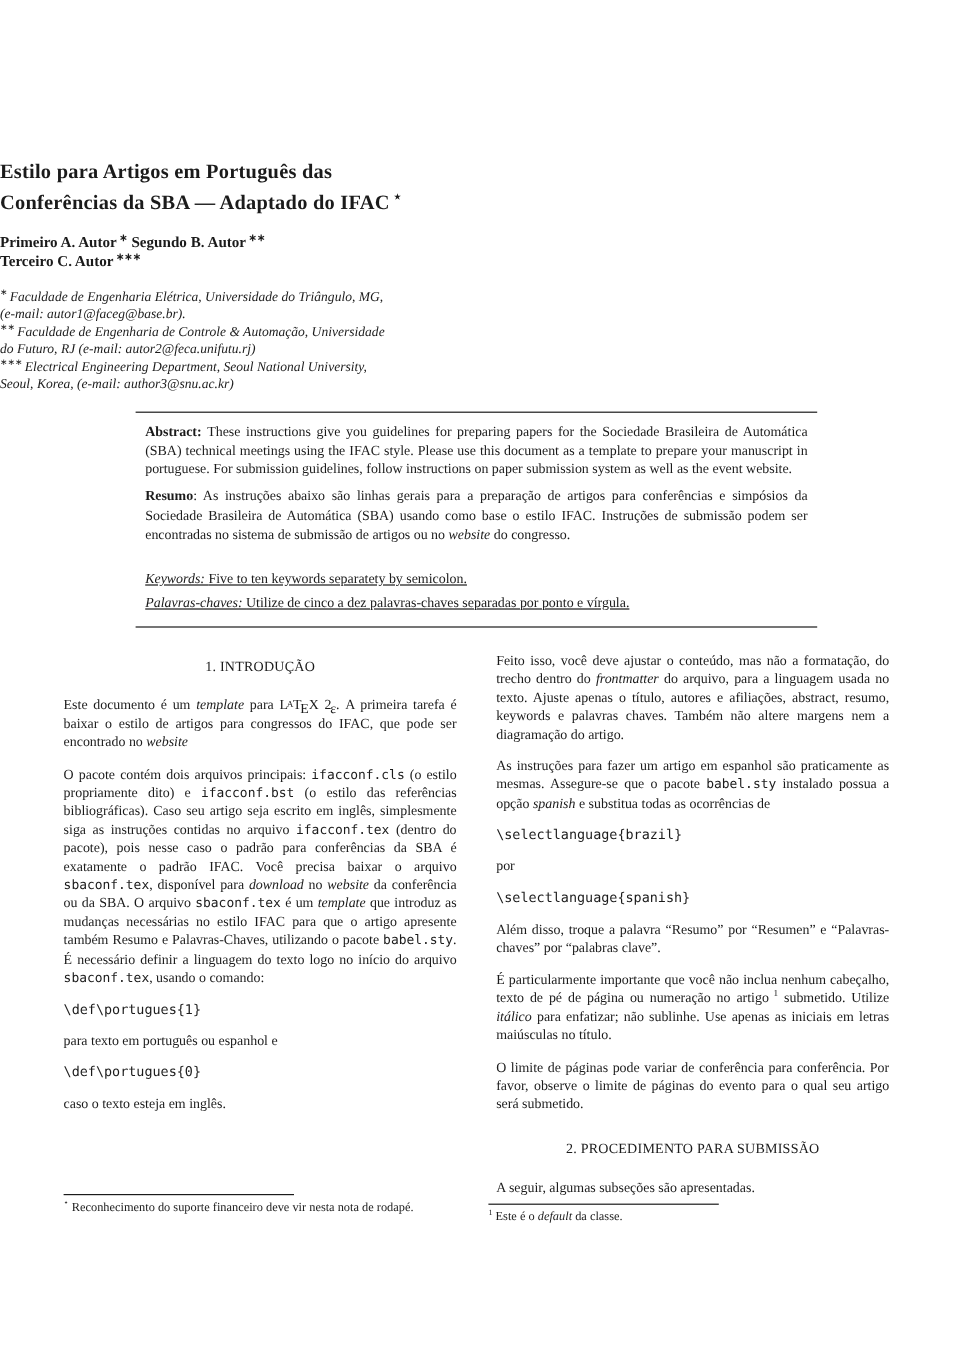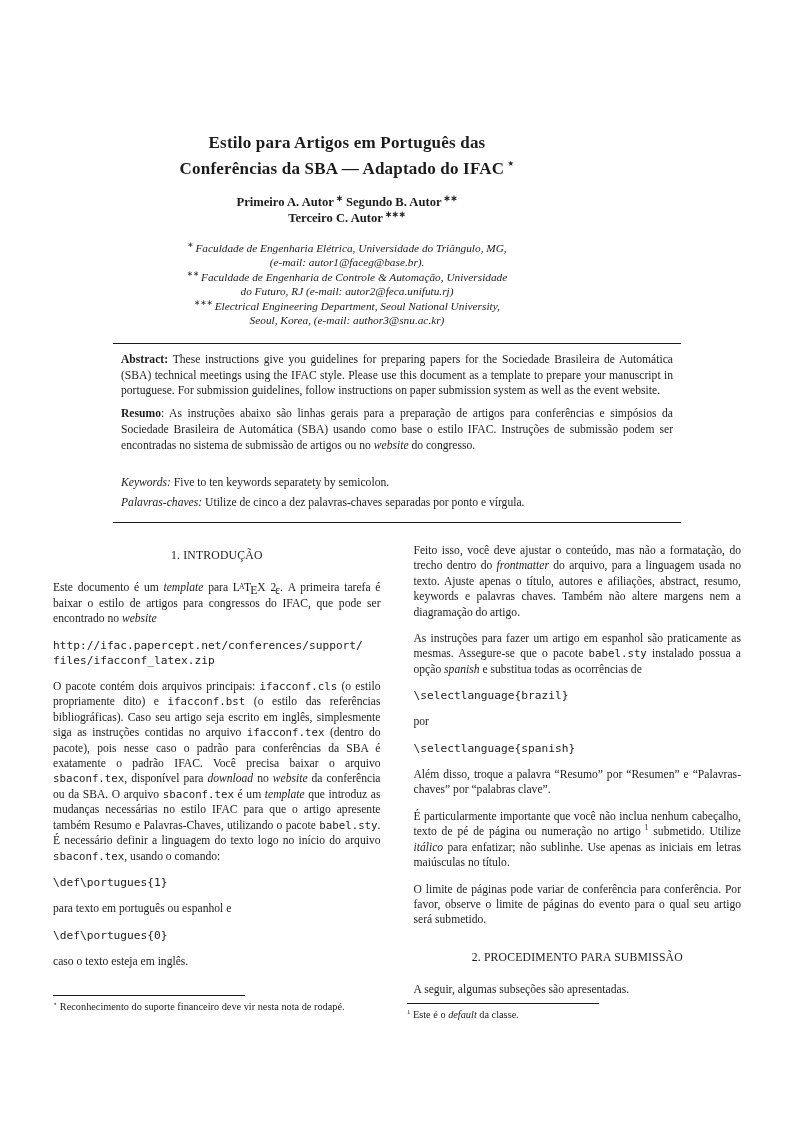--- a/index.html
+++ b/index.html
@@ -7,33 +7,33 @@
     width:794px;height:1123px;
     background:#ffffff;
     color:#1b1b1b;
     font-family:"Liberation Serif", serif;
     position:relative;
     overflow:hidden;
   }
   .page{position:absolute;inset:0;background:#fff;}
 
   
-  .head{position:absolute;top:130px;left:0;width:694px;text-align:center;}
+  .head{position:absolute;top:130px;left:0;width:694px;text-align:left;}
   .title-line{font-size:17px;font-weight:700;line-height:26px;letter-spacing:.2px;}
   .authors{margin-top:12px;font-size:12.6px;font-weight:700;line-height:16px;}
   .affils{margin-top:15px;font-size:11.3px;line-height:14.4px;}
 
   
   .abstract-wrap{
     position:absolute;top:343px;left:113px;width:568px;
     border-top:1.4px solid #1b1b1b;border-bottom:1.4px solid #1b1b1b;
     padding:8px 8px 10px 8px;box-sizing:border-box;
   }
   .abs-p{font-size:11.6px;line-height:15.7px;text-align:justify;margin:0 0 7px 0;}
-  .kw-line{font-size:11.6px;line-height:19.5px;text-align:left;margin:0;}
+  .kw-line{font-size:11.6px;line-height:19.5px;text-align:left;margin:0;text-decoration:underline;}
   .kw-gap{height:13px;}
 
   
   .cols{position:absolute;top:543px;left:53px;width:688px;display:flex;gap:33px;}
   .col{width:334px;font-size:11.6px;line-height:15.4px;text-align:justify;}
   .col p{margin:0 0 11px 0;}
   .sec-heading{font-size:11.7px;font-weight:400;text-align:center;margin:5px 0 17px 0;letter-spacing:.2px;}
   .sec-heading.second{margin-top:22px;}
   .code{
     font-family:"DejaVu Sans Mono","Liberation Mono",monospace;
@@ -83,22 +83,20 @@
     <div class="kw-gap"></div>
     <p class="kw-line"><span class="s-i">Keywords: </span><span>Five to ten keywords separatety by semicolon.</span></p>
     <p class="kw-line"><span class="s-i">Palavras-chaves: </span><span>Utilize de cinco a dez palavras-chaves separadas por ponto e vírgula.</span></p>
   </div>
 
   <div class="cols">
 
     <div class="col">
       <div class="sec-heading">1. INTRODUÇÃO</div>
       <p><span>Este documento é um </span><span class="s-i">template</span><span> para L</span><span class="s-lxa">A</span><span>T</span><span class="s-lxe">E</span><span>X 2</span><span class="s-lxe">ε</span><span>. A primeira tarefa é baixar o estilo de artigos para congressos do IFAC, que pode ser encontrado no </span><span class="s-i">website</span></p>
-      <div class="code">http://ifac.papercept.net/conferences/support/
-files/ifacconf_latex.zip</div>
       <p><span>O pacote contém dois arquivos principais: </span><span class="s-tt">ifacconf.cls</span><span> (o estilo propriamente dito) e </span><span class="s-tt">ifacconf.bst</span><span> (o estilo das referências bibliográficas). Caso seu artigo seja escrito em inglês, simplesmente siga as instruções contidas no arquivo </span><span class="s-tt">ifacconf.tex</span><span> (dentro do pacote), pois nesse caso o padrão para conferências da SBA é exatamente o padrão IFAC. Você precisa baixar o arquivo </span><span class="s-tt">sbaconf.tex</span><span>, disponível para </span><span class="s-i">download</span><span> no </span><span class="s-i">website</span><span> da conferência ou da SBA. O arquivo </span><span class="s-tt">sbaconf.tex</span><span> é um </span><span class="s-i">template</span><span> que introduz as mudanças necessárias no estilo IFAC para que o artigo apresente também Resumo e Palavras-Chaves, utilizando o pacote </span><span class="s-tt">babel.sty</span><span>. É necessário definir a linguagem do texto logo no início do arquivo </span><span class="s-tt">sbaconf.tex</span><span>, usando o comando:</span></p>
       <div class="code">\def\portugues{1}</div>
       <p><span>para texto em português ou espanhol e</span></p>
       <div class="code">\def\portugues{0}</div>
       <p><span>caso o texto esteja em inglês.</span></p>
     </div>
 
     <div class="col">
       <p><span>Feito isso, você deve ajustar o conteúdo, mas não a formatação, do trecho dentro do </span><span class="s-i">frontmatter</span><span> do arquivo, para a linguagem usada no texto. Ajuste apenas o título, autores e afiliações, abstract, resumo, keywords e palavras chaves. Também não altere margens nem a diagramação do artigo.</span></p>
       <p><span>As instruções para fazer um artigo em espanhol são praticamente as mesmas. Assegure-se que o pacote </span><span class="s-tt">babel.sty</span><span> instalado possua a opção </span><span class="s-i">spanish</span><span> e substitua todas as ocorrências de</span></p>

